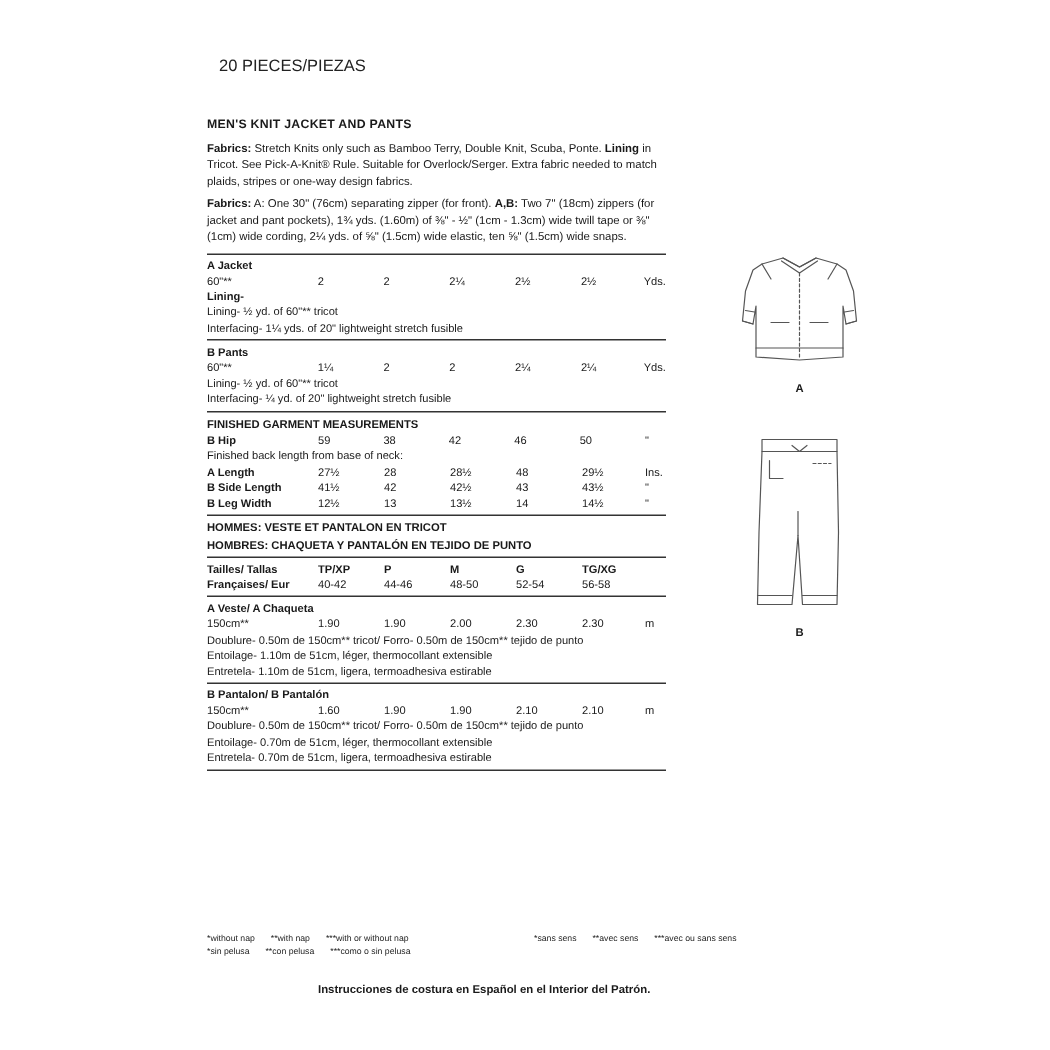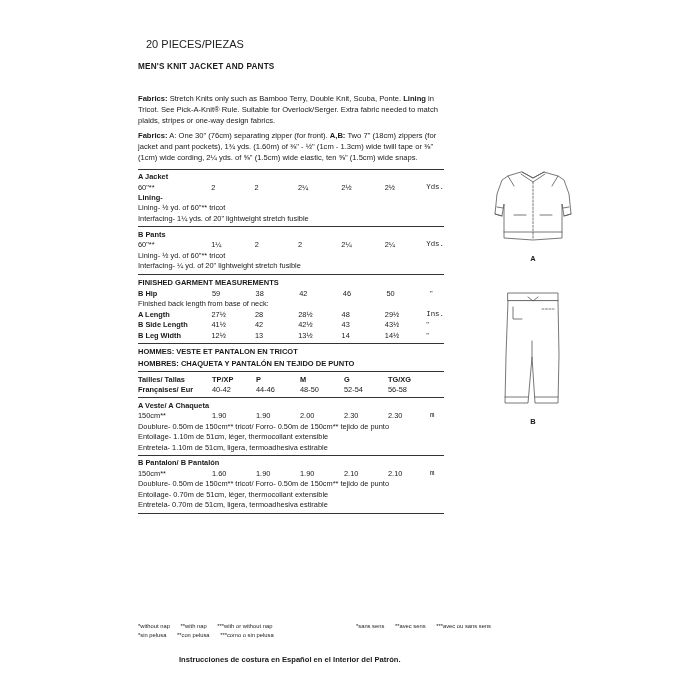--- a/index.html
+++ b/index.html
@@ -37,21 +37,21 @@
   }
   .pieces-count {
     font-size: 11px;
     margin-left: 8px;
     margin-bottom: 2px;
     color: #222;
   }
   .garment-title {
     position: absolute;
     left: 138px;
-    top: 62px;
+    top: 78px;
     font-size: 8.2px;
     font-weight: bold;
     letter-spacing: 0.2px;
   }
   
   .left-col {
     position: absolute;
     left: 138px;
     top: 94px;
     width: 306px;
@@ -81,21 +81,21 @@
     width: 306px;
     height: 0;
     margin: 2px 0 2px 0;
   }
   .c-label { width: 74px; }
   .c1 { width: 44px; }
   .c2 { width: 44px; }
   .c3 { width: 44px; }
   .c4 { width: 44px; }
   .c5 { width: 42px; }
-  .c6 { width: 14px; font-family: Liberation Mono, monospace; }
+  .c6 { width: 14px; }
   .sec-head {
     font-weight: bold;
     font-size: 7.5px;
     padding-top: 1px;
   }
   .full-line { font-size: 7.4px; }
   
   .footnotes {
     position: absolute;
     left: 138px;
@@ -104,21 +104,21 @@
     font-size: 5.8px;
     line-height: 1.55;
     color: #222;
   }
   .fn-row { display: flex; }
   .fn-left { width: 218px; }
   .fn-right { width: 210px; }
   .fn-item { margin-right: 9px; display: inline-block; }
   .spanish-note {
     position: absolute;
-    left: 179px;
+    left: 212px;
     top: 655px;
     font-size: 7.6px;
     font-weight: bold;
   }
   
   .illus {
     position: absolute;
     left: 478px;
     top: 160px;
     width: 110px;

